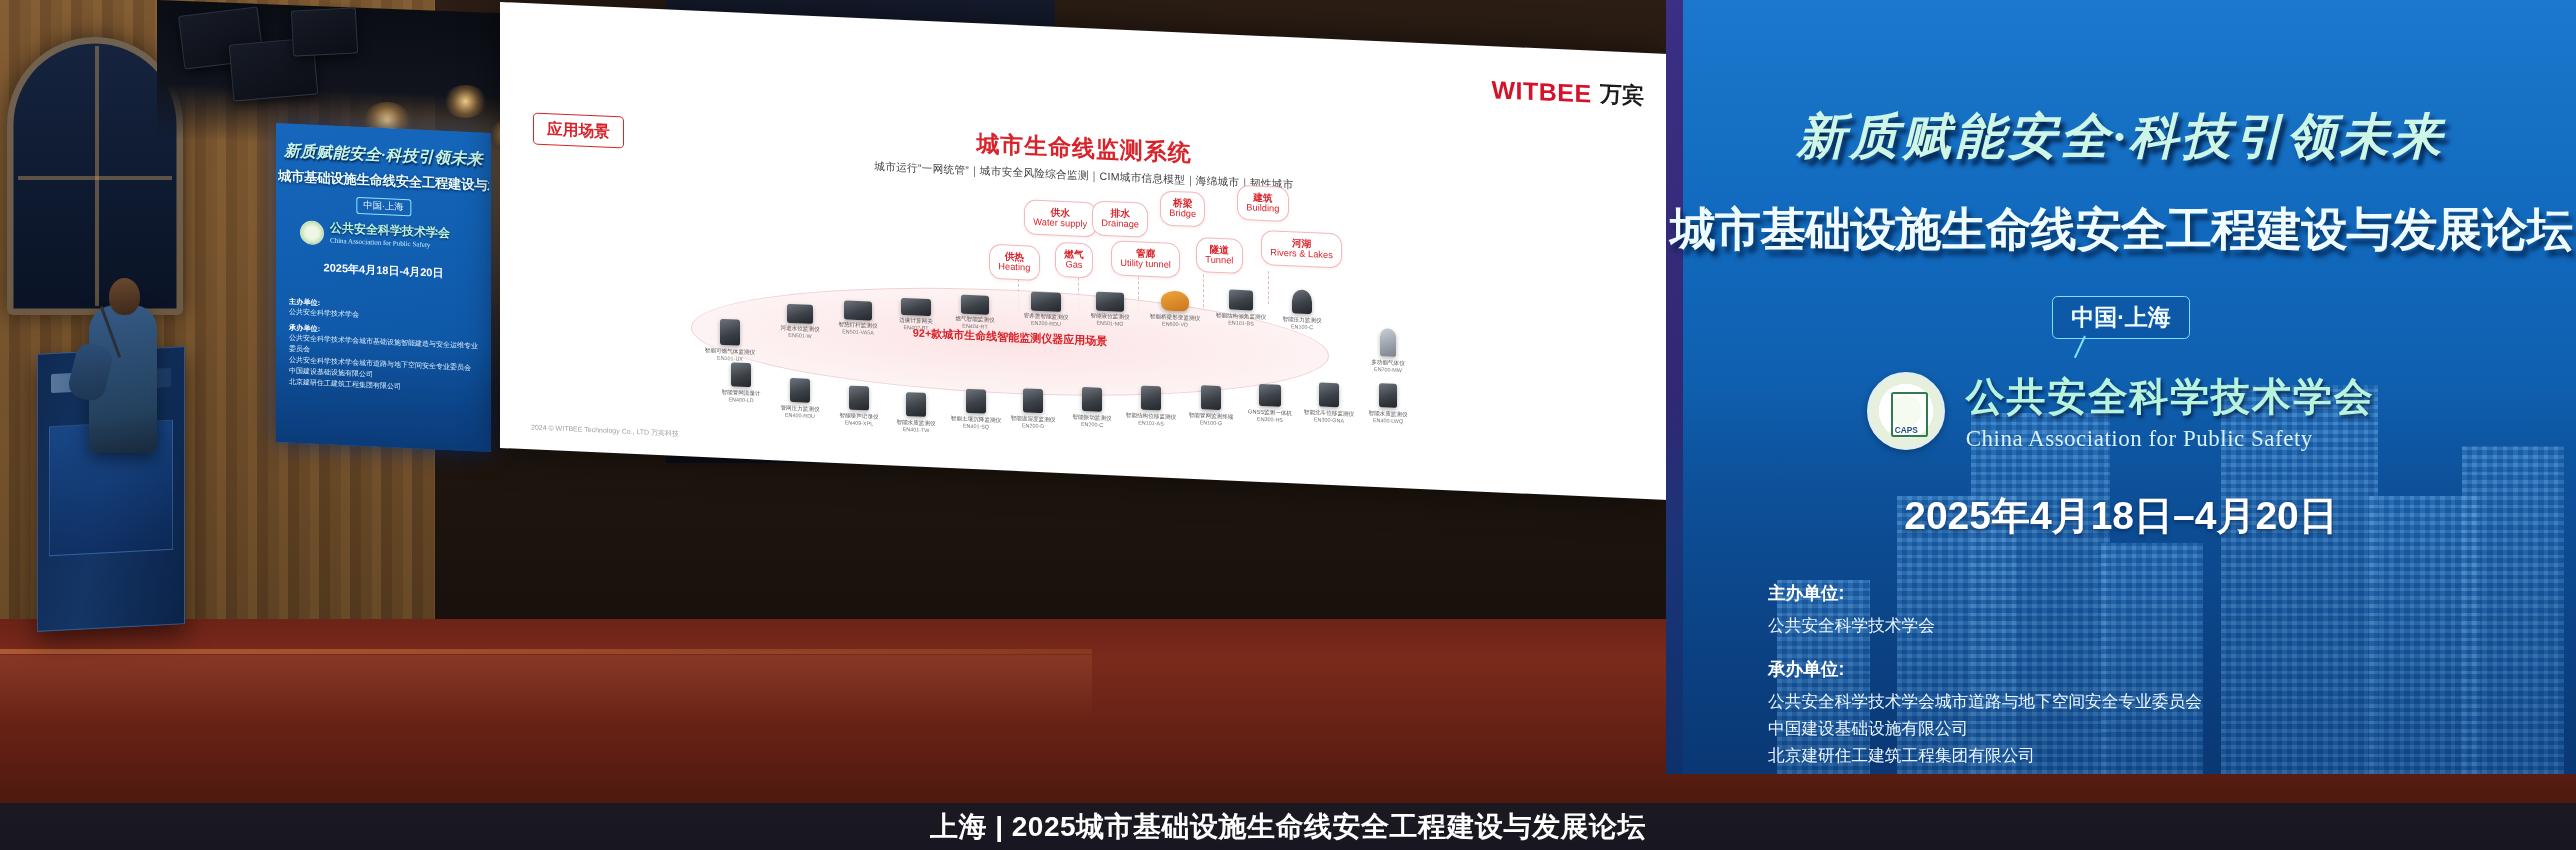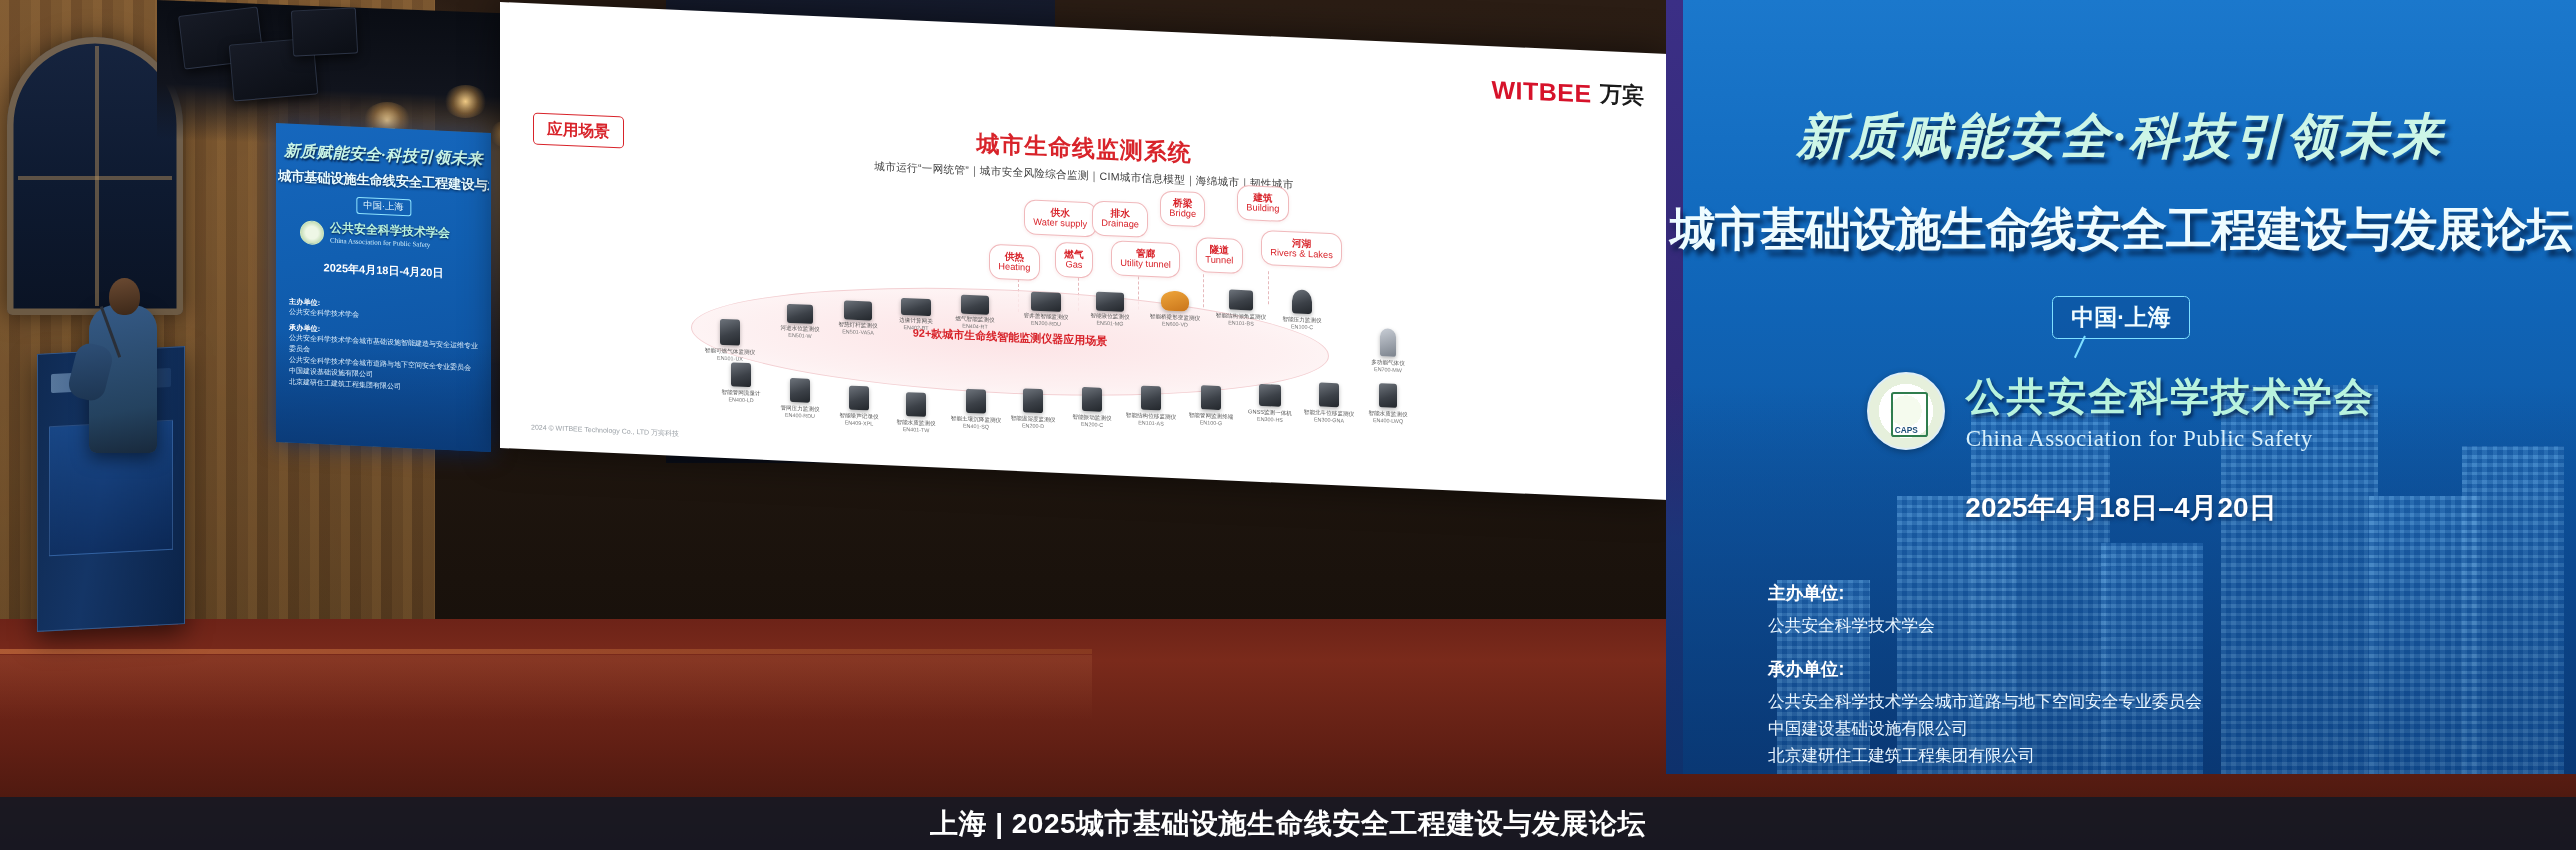--- a/index.html
+++ b/index.html
@@ -342,33 +342,33 @@
   .caps-cn {
     font-size:39px; font-weight:700; color:#b8f3de; letter-spacing:1.9px;
     text-shadow:1.9px 2.8px 3.7px rgba(0,24,58,.75);
   }
   .caps-en {
     font-family:"Liberation Serif","DejaVu Serif",serif;
     font-size:23px; color:#d8f1fb; letter-spacing:0.5px; margin-top:1.9px;
   }
   .bn-date {
     position:absolute; left:0; right:0; top:489px; text-align:center;
-    font-size:28px; font-weight:700; color:#ffffff; letter-spacing:0px;
+    font-size:39px; font-weight:700; color:#ffffff; letter-spacing:0px;
     text-shadow:0 1.9px 4.6px rgba(0,25,60,.6);
   }
   .bn-orgs {
     position:absolute; left:102px; top:581px; right:37px; color:#e8f5ff;
   }
   .bn-orgs .hd { font-size:17.6px; font-weight:700; color:#ffffff; margin-bottom:6.5px; }
   .bn-orgs .ln { font-size:16.7px; line-height:1.62; color:#eaf6ff; }
   .bn-orgs .blk2 { margin-top:18.5px; }
 
   
   .caption-bar {
-    position:absolute; left:0; bottom:0; width:2576px; height:53px;
+    position:absolute; left:0; bottom:0; width:2576px; height:47px;
     background:rgba(16,24,38,.82);
     display:flex; align-items:center; justify-content:center;
   }
   .caption-text {
     color:#ffffff; font-size:28px; font-weight:700; letter-spacing:0.5px;
   }
 </style>
 </head>
 <body>
 

